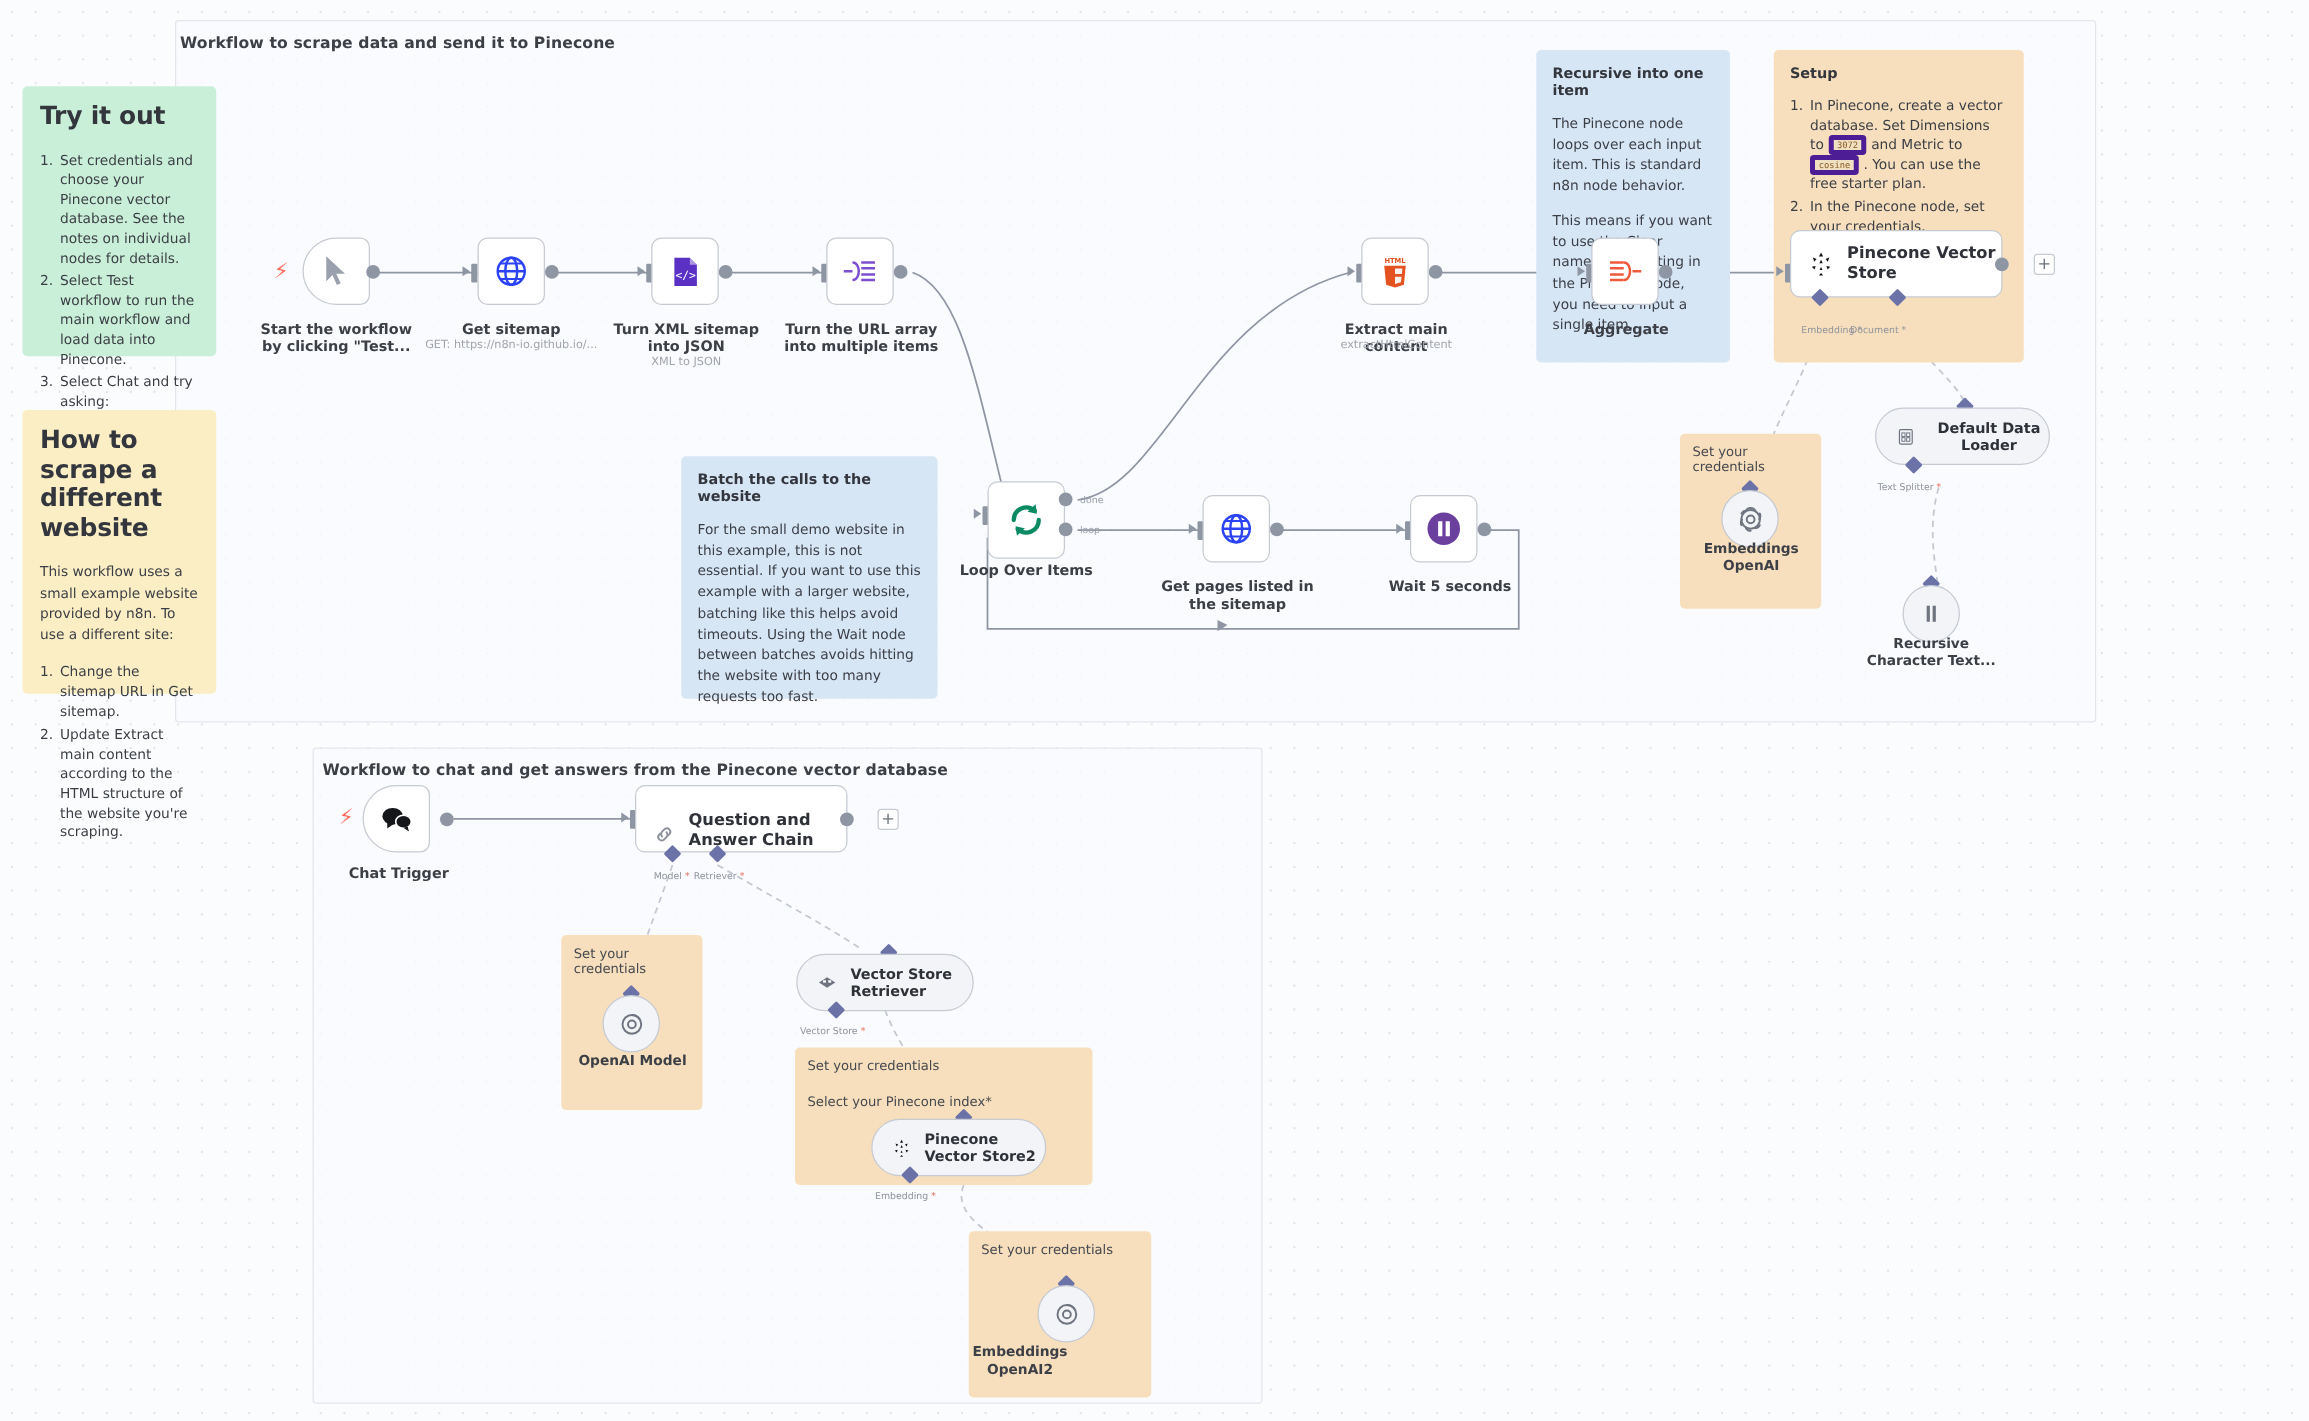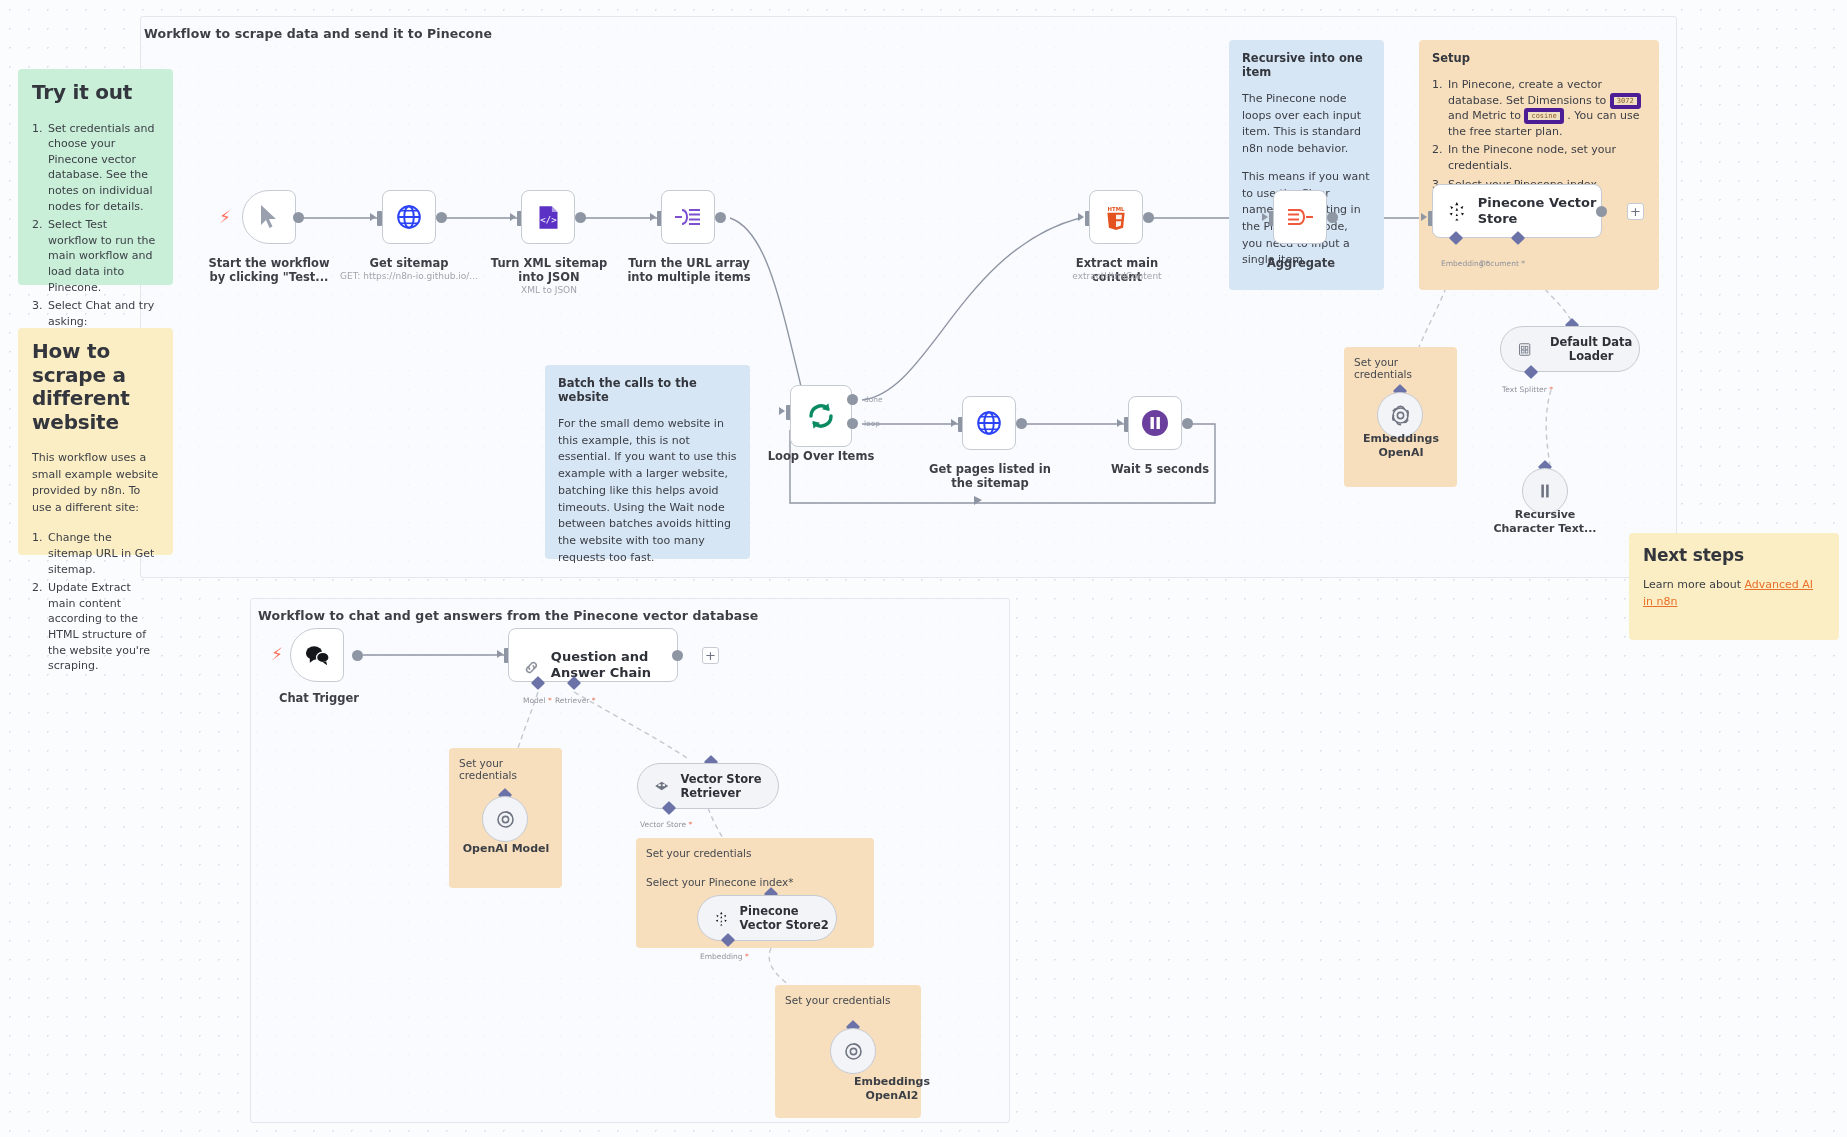--- a/index.html
+++ b/index.html
@@ -190,41 +190,35 @@
   </div>
 
   <div class="sticky blue" style="left:1229px; top:40px; width:155px; height:250px; padding:11px 13px;">
     <div class="note-head">Recursive into one item</div>
     <div class="note-body">
       <p>The Pinecone node loops over each input item. This is standard n8n node behavior.</p>
       <p>This means if you want to use the Clear namespace setting in the Pinecone node, you need to input a single item.</p>
     </div>
   </div>
 
-  <div class="sticky orange" style="left:1419px; top:40px; width:240px; height:250px; padding:11px 13px;">
+  <div class="sticky orange" style="left:1419px; top:40px; width:200px; height:250px; padding:11px 13px;">
     <div class="note-head">Setup</div>
     <ol class="note-body" style="margin-left:14px; line-height:1.42;">
       <li>
         <span>In Pinecone, create a vector database. Set Dimensions to</span>
         <code class="chip">3072</code>
         <span>and Metric to</span>
         <code class="chip">cosine</code>
         <span>. You can use the free starter plan.</span>
       </li>
       <li>In the Pinecone node, set your credentials.</li>
       <li>Select your Pinecone index.</li>
     </ol>
   </div>
 
-  <div class="sticky yellow" style="left:1629px; top:533px; width:210px; height:107px;">
-    <h2 style="font-size:17px; margin-bottom:12px;">Next steps</h2>
-    <div class="note-body">
-      <span>Learn more about </span><a class="link-orange" href="#">Advanced AI in n8n</a>
-    </div>
-  </div>
 
   <div class="sticky orange" style="left:1344px; top:347px; width:113px; height:140px; padding:9px 10px;">
     <div style="font-size:10.5px; color:#46494f;">Set your credentials</div>
   </div>
   <div class="sticky orange" style="left:449px; top:748px; width:113px; height:140px; padding:9px 10px;">
     <div style="font-size:10.5px; color:#46494f;">Set your credentials</div>
   </div>
   <div class="sticky orange" style="left:636px; top:838px; width:238px; height:110px; padding:9px 10px;">
     <div style="font-size:10.5px; color:#46494f;">Set your credentials</div>
     <div style="font-size:10.5px; color:#46494f; margin-top:17px;">Select your Pinecone index*</div>
@@ -488,15 +482,15 @@
   <div class="port-label" style="left:700px; top:952px;">Embedding <span class="req">*</span></div>
 
   <div class="diamond" style="left:848px; top:1022px;"></div>
   <div class="subnode-circle" style="left:830px; top:1028px;">
     <svg class="icon" width="25" height="25" viewBox="0 0 24 24">
       <circle cx="12" cy="12" r="7.2" fill="none" stroke="#6e7480" stroke-width="1.5"></circle>
       <circle cx="12" cy="12" r="3" fill="none" stroke="#6e7480" stroke-width="1.5"></circle>
       <path d="M12 4.8 a7.2 7.2 0 0 1 6.2 3.6" fill="none" stroke="#6e7480" stroke-width="1.5"></path>
     </svg>
   </div>
-  <div class="node-caption" style="left:836px; top:1075px; width:112px; font-size:11px;">Embeddings OpenAI2</div>
+  <div class="node-caption" style="left:760px; top:1075px; width:112px; font-size:11px;">Embeddings OpenAI2</div>
 
 </div>
 
 </body></html>

